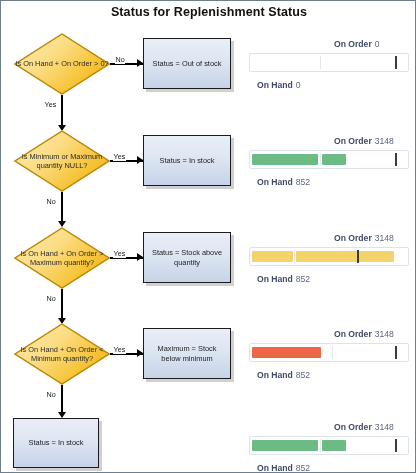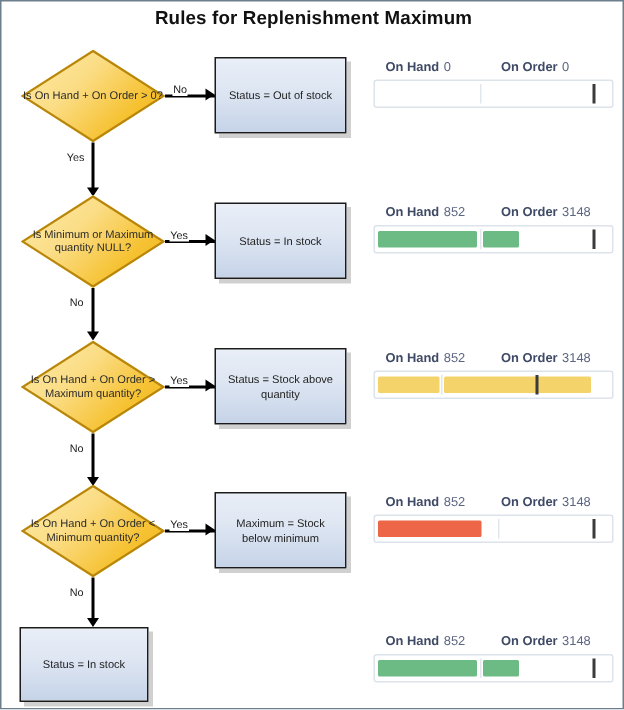--- a/index.html
+++ b/index.html
@@ -142,21 +142,21 @@
     font-size: 8.6px;
     font-weight: bold;
     color: #3f4a66;
     white-space: nowrap;
   }
   .gauge .lab .val {
     font-weight: normal;
     color: #5c6683;
     margin-left: 3px;
   }
-  .gauge .lab.onhand { left: 8px; }
+  .gauge .lab.onhand { left: 8px; margin-top: 41px; }
   .gauge .lab.onorder { left: 85px; }
   .gauge .track {
     position: relative;
     height: 19px;
     box-sizing: border-box;
     border: 1px solid #dde3ea;
     background: #ffffff;
     border-radius: 2px;
     padding: 2px;
     margin-top: 1px;
@@ -180,21 +180,21 @@
     bottom: 2px;
     width: 1.6px;
     background: #3b3b3b;
   }
 </style>
 </head>
 <body>
 
 <div id="canvas">
 
-  <div class="title">Rules for Replenishment Maximum</div>
+  <div class="title">Status for Replenishment Status</div>
 
   <div class="decision" style="left:13px; top:32px;">
     <div class="dshadow"></div>
     <div class="dshape"></div>
     <svg class="doutline" viewBox="0 0 96 62" preserveAspectRatio="none">
       <polygon points="48,1 95,31 48,61 1,31" fill="none" stroke="#b8860b" stroke-width="1.4"></polygon>
     </svg>
     <div class="dtext">Is On Hand + On Order &gt; 0?</div>
   </div>
 

